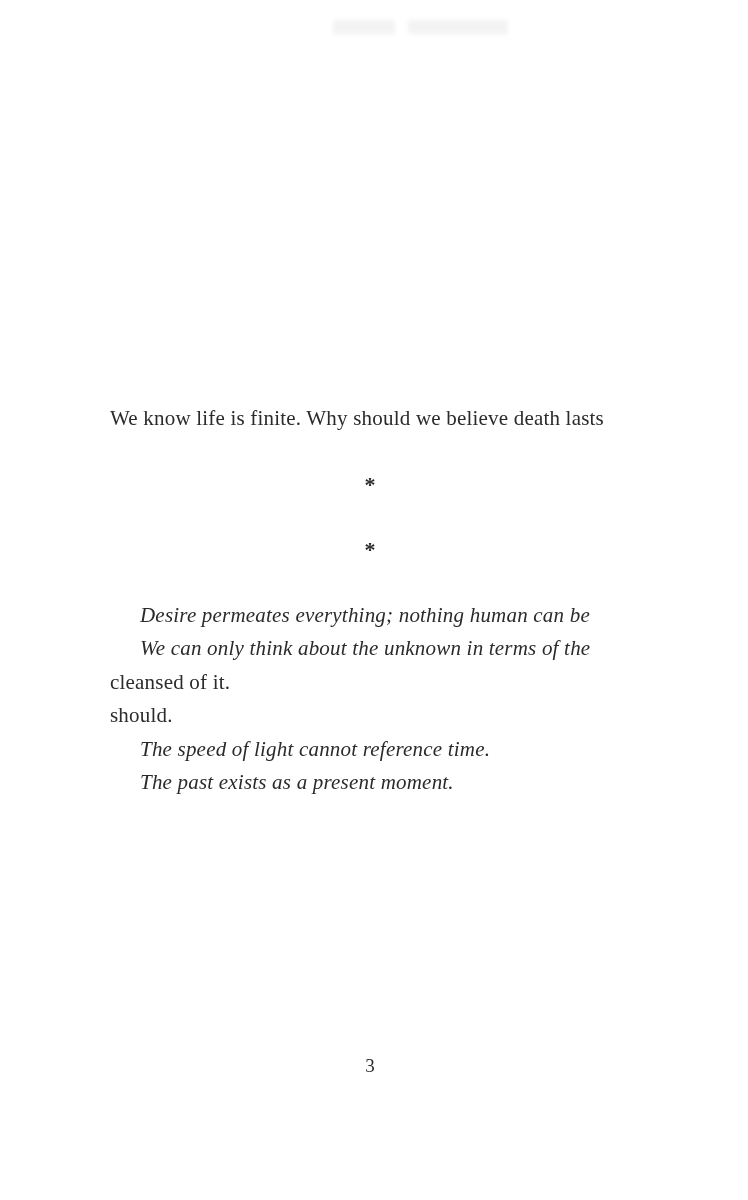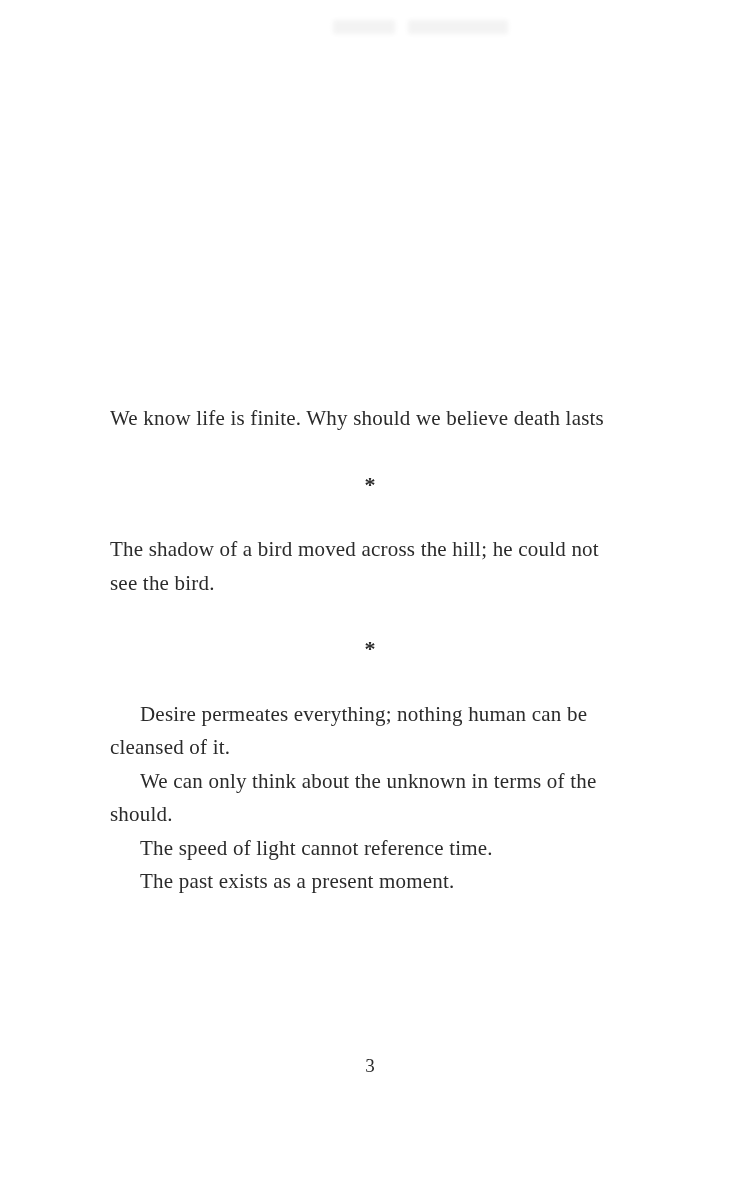--- a/index.html
+++ b/index.html
@@ -36,20 +36,21 @@
   }
   .line {
     height: 33.5px;
     line-height: 33.5px;
     font-size: 21px;
     letter-spacing: 0.2px;
     white-space: nowrap;
   }
   .line.indent {
     padding-left: 30px;
+    font-style: italic;
   }
   .separator {
     height: 33.5px;
     line-height: 33.5px;
     margin: 32px 0;
     text-align: center;
     font-size: 22px;
     font-weight: bold;
   }
   .page-number {
@@ -74,33 +75,29 @@
   <div class="text-block">
 
     <div>
       <div class="line">We know life is finite. Why should we believe death lasts</div>
     </div>
 
     <div class="separator">
       <span>*</span>
     </div>
 
-    <div>
-      <div class="line">The shadow of a bird moved across the hill; he could not</div>
-      <div class="line">see the bird.</div>
-    </div>
 
     <div class="separator">
       <span>*</span>
     </div>
 
     <div>
       <div class="line indent">Desire permeates everything; nothing human can be</div>
+      <div class="line indent">We can only think about the unknown in terms of the</div>
       <div class="line">cleansed of it.</div>
-      <div class="line indent">We can only think about the unknown in terms of the</div>
       <div class="line">should.</div>
       <div class="line indent">The speed of light cannot reference time.</div>
       <div class="line indent">The past exists as a present moment.</div>
     </div>
 
   </div>
 
   <div class="page-number">3</div>
 
 </div>

